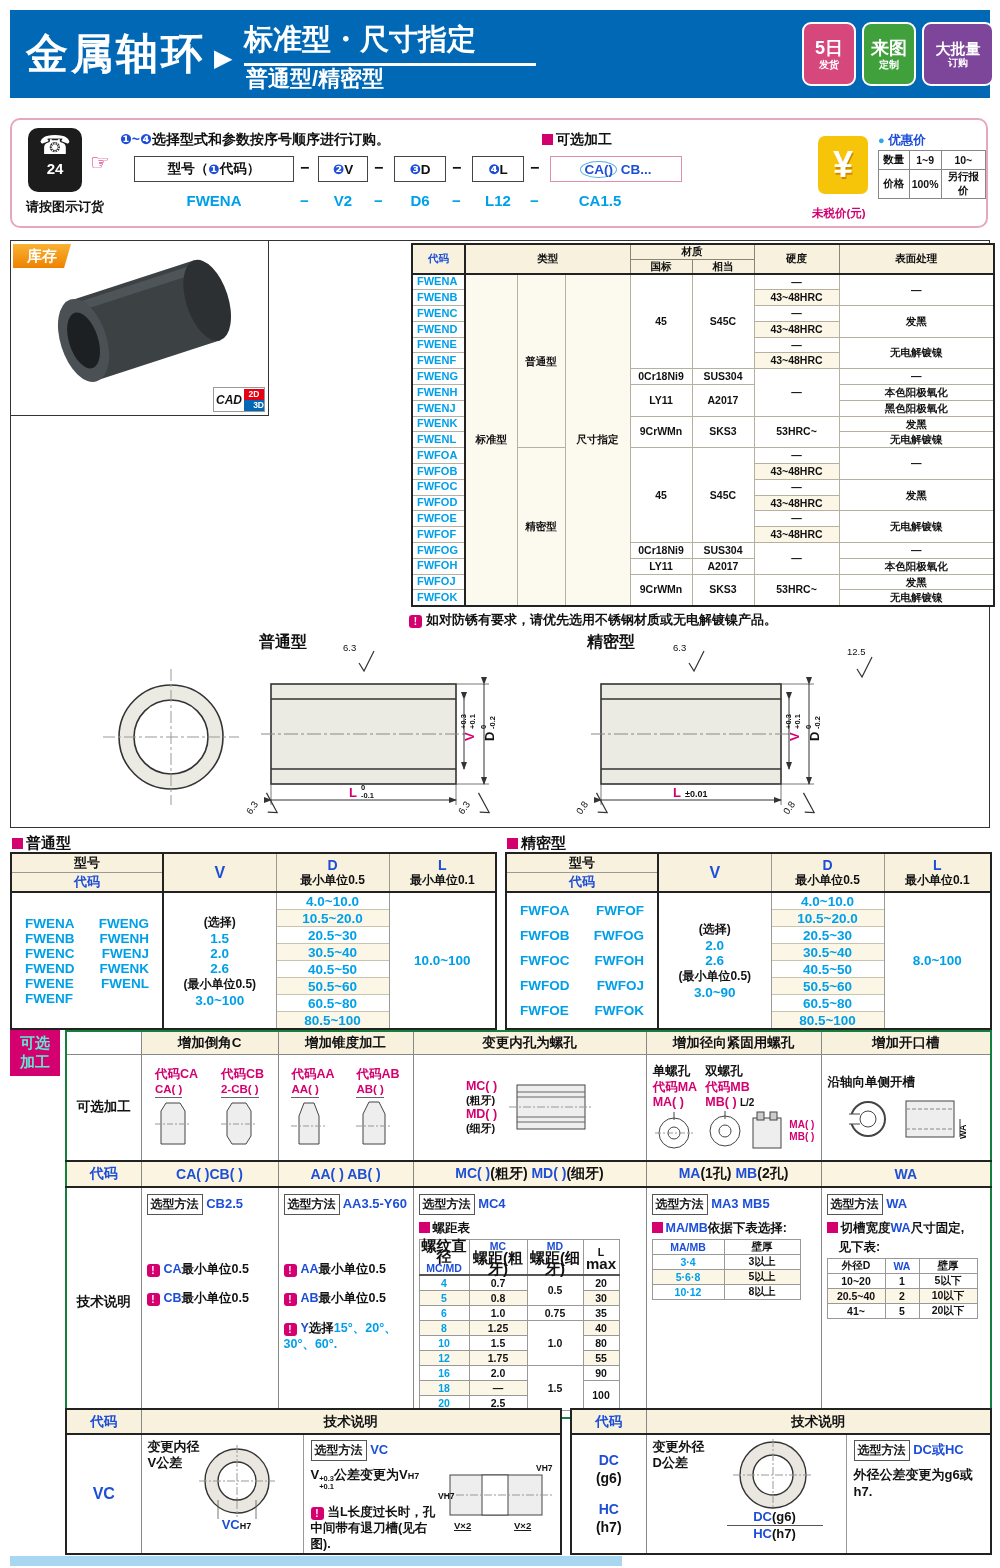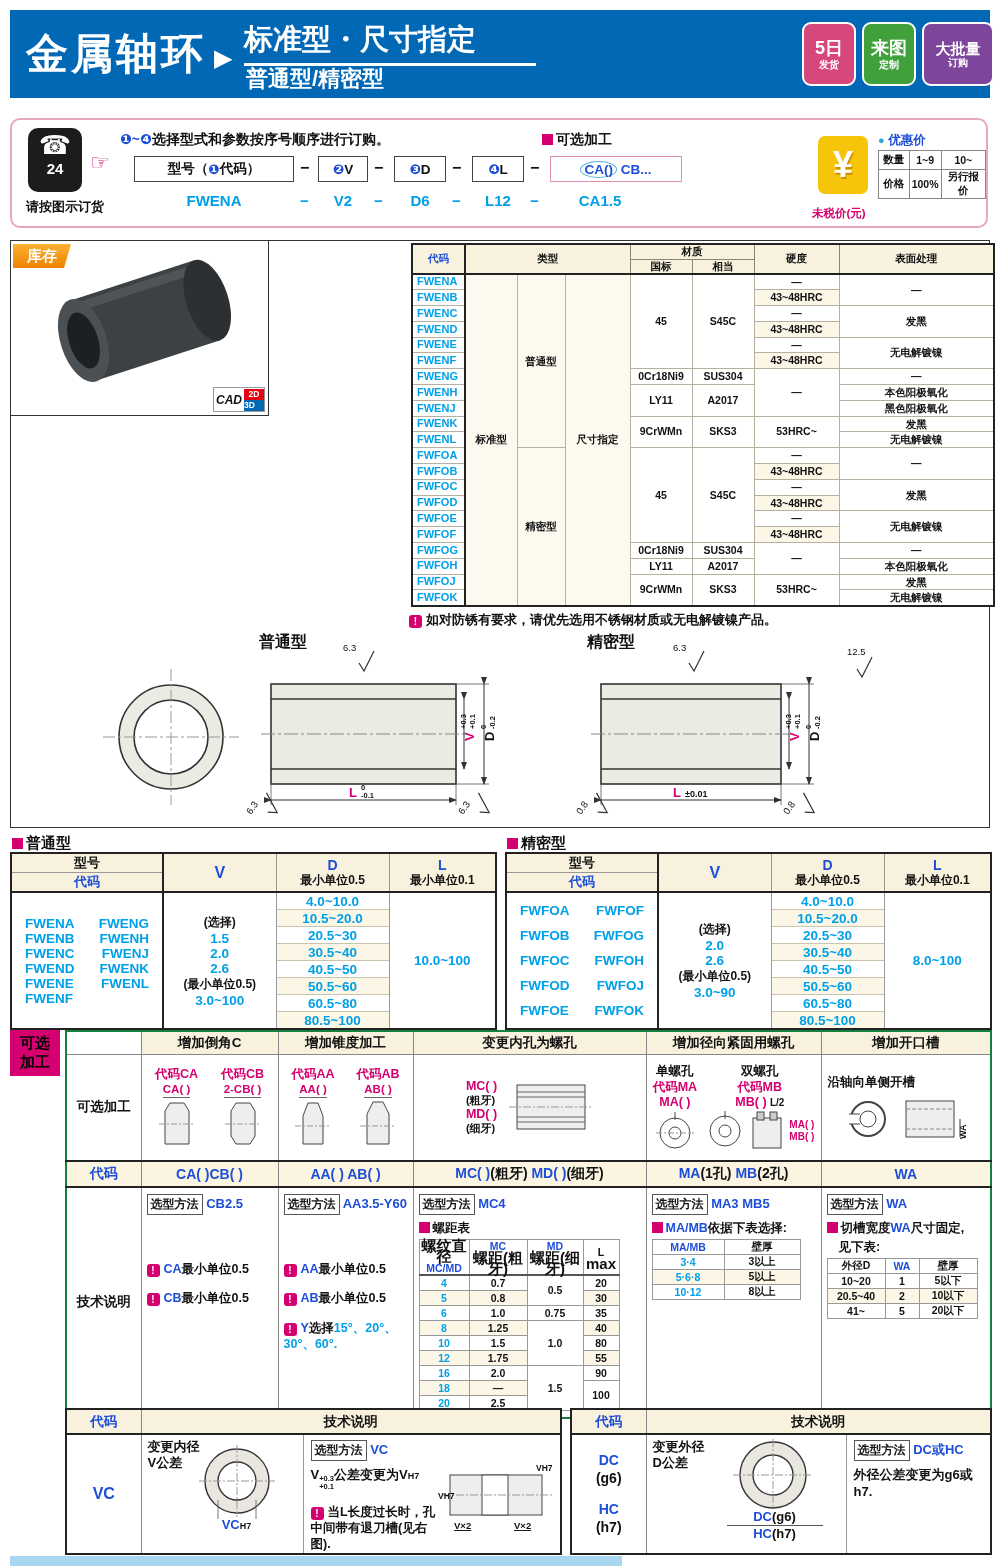--- a/index.html
+++ b/index.html
@@ -46,21 +46,21 @@
 
 .cbx{left:10px;top:240px;width:980px;height:588px;border:1.5px solid #333;background:#fff}
 .pbx{left:0;top:0;width:258px;height:175px;border-right:1.5px solid #333;border-bottom:1.5px solid #333;background:#fff}
 .stock{left:2px;top:3px;width:58px;height:24px;background:linear-gradient(#f9b233,#ef8200);color:#fff;
   font-size:15px;font-weight:700;display:flex;align-items:center;justify-content:center;
   clip-path:polygon(0 0,100% 0,88% 100%,0 100%)}
 .cad{left:202px;top:146px;width:52px;height:25px;border:1px solid #999;background:#fff;display:flex;align-items:center}
 .cad .t{font-size:12px;font-weight:700;font-style:italic;padding:0 2px}
 .cad .dd{display:flex;flex-direction:column;flex:1}
 .cad .d2{background:#e60012;color:#fff;font-size:8.5px;font-weight:700;text-align:center;line-height:11px}
-.cad .d3{background:#0068b5;color:#fff;font-size:8.5px;font-weight:700;text-align:left;line-height:11px}
+.cad .d3{background:#0068b5;color:#fff;font-size:8.5px;font-weight:700;text-align:right;line-height:11px}
 
 .mt{border-collapse:collapse;table-layout:fixed;width:582px;height:362px;background:#fff;border:2px solid #222}
 .mt td{border:1px solid #b5b0a0;font-weight:700;font-size:10.5px;text-align:center;padding:0;line-height:1.05;overflow:hidden}
 .mt tr{height:15.8px}
 .mt tr.hr1,.mt tr.hr2{height:15px}
 .mt .hdc{background:#f7f1dd;border-color:#8a8576}
 .mt .hb{border-bottom:2px solid #222}
 .mt .cd{color:#00a0e9;text-align:left;padding-left:4px;font-size:11px;border-right:2px solid #222}
 .mt .ty{background:#fcf9ee}
 .note{font-size:13px;font-weight:700}
@@ -79,32 +79,32 @@
 .st .bd td{height:135px;vertical-align:middle}
 .cl{display:flex;justify-content:space-between;padding:0 13px;color:#00a0e9;font-size:13.5px}
 .st .vsel{font-size:12px}
 .st .vv{color:#00a0e9;font-size:13.5px}
 .ds{display:flex;flex-direction:column;height:135px}
 .dr{flex:1;display:flex;align-items:center;justify-content:center;color:#00a0e9;font-size:13.5px;border-bottom:1px solid #c9c4ae}
 .dr:last-child{border-bottom:none}
 .dr.alt{background:#fbf6e6}
 .st .lc{color:#00a0e9;font-size:13.5px}
 
-.tag{left:10px;top:1030px;width:50px;height:46px;background:#d4006f;color:#000000;font-size:15px;font-weight:700;
+.tag{left:10px;top:1030px;width:50px;height:46px;background:#d4006f;color:#5eead4;font-size:15px;font-weight:700;
   display:flex;flex-direction:column;align-items:center;justify-content:center;line-height:1.25}
 .opt{border-collapse:collapse;table-layout:fixed;width:925px;border:2px solid #15803d;background:#fff}
 .opt td{border:1px solid #888;padding:2px;font-size:12px;vertical-align:middle}
 .opt .oh{background:#f7f1dd;font-weight:700;font-size:13.5px;text-align:center;height:23px;padding:0}
 .opt .lab{font-weight:700;font-size:13.5px;text-align:center}
 .opt .coderow td{background:#faf4e0;border-top:2px solid #222;border-bottom:2px solid #222;
   text-align:center;font-weight:700;font-size:14px;height:26px;padding:0}
 .opt .tech{vertical-align:top;padding:6px 5px;height:212px}
 .opt .proc{height:107px}
 .half{display:flex;justify-content:space-around;align-items:flex-start;text-align:center}
-.half .unit{display:flex;flex-direction:column;align-items:center}
+.half .unit{display:flex;flex-direction:column;align-items:flex-start}
 .sl{font-size:12.5px;font-weight:700;color:#d4006f;line-height:1.2}
 .sl2{font-size:11.5px;font-weight:700;color:#d4006f;border-bottom:1px solid #666;line-height:1.3}
 .selbox{display:inline-block;border:1px solid #555;padding:1px 3px;font-size:12px;font-weight:700;background:#fff}
 .mline{margin-bottom:5px;font-weight:700;font-size:13px}
 .nline{font-size:12.5px;font-weight:700;margin-top:13px;line-height:1.3}
 .ttl2{font-size:12.5px;font-weight:700;margin:4px 0 2px}
 
 .pt,.mt2,.wt{border-collapse:collapse;background:#fff}
 .pt td,.mt2 td,.wt td{border:1px solid #999;font-size:10.5px;font-weight:700;text-align:center;padding:0;height:15px}
 .pt .ph1{font-size:15px;line-height:11px}

